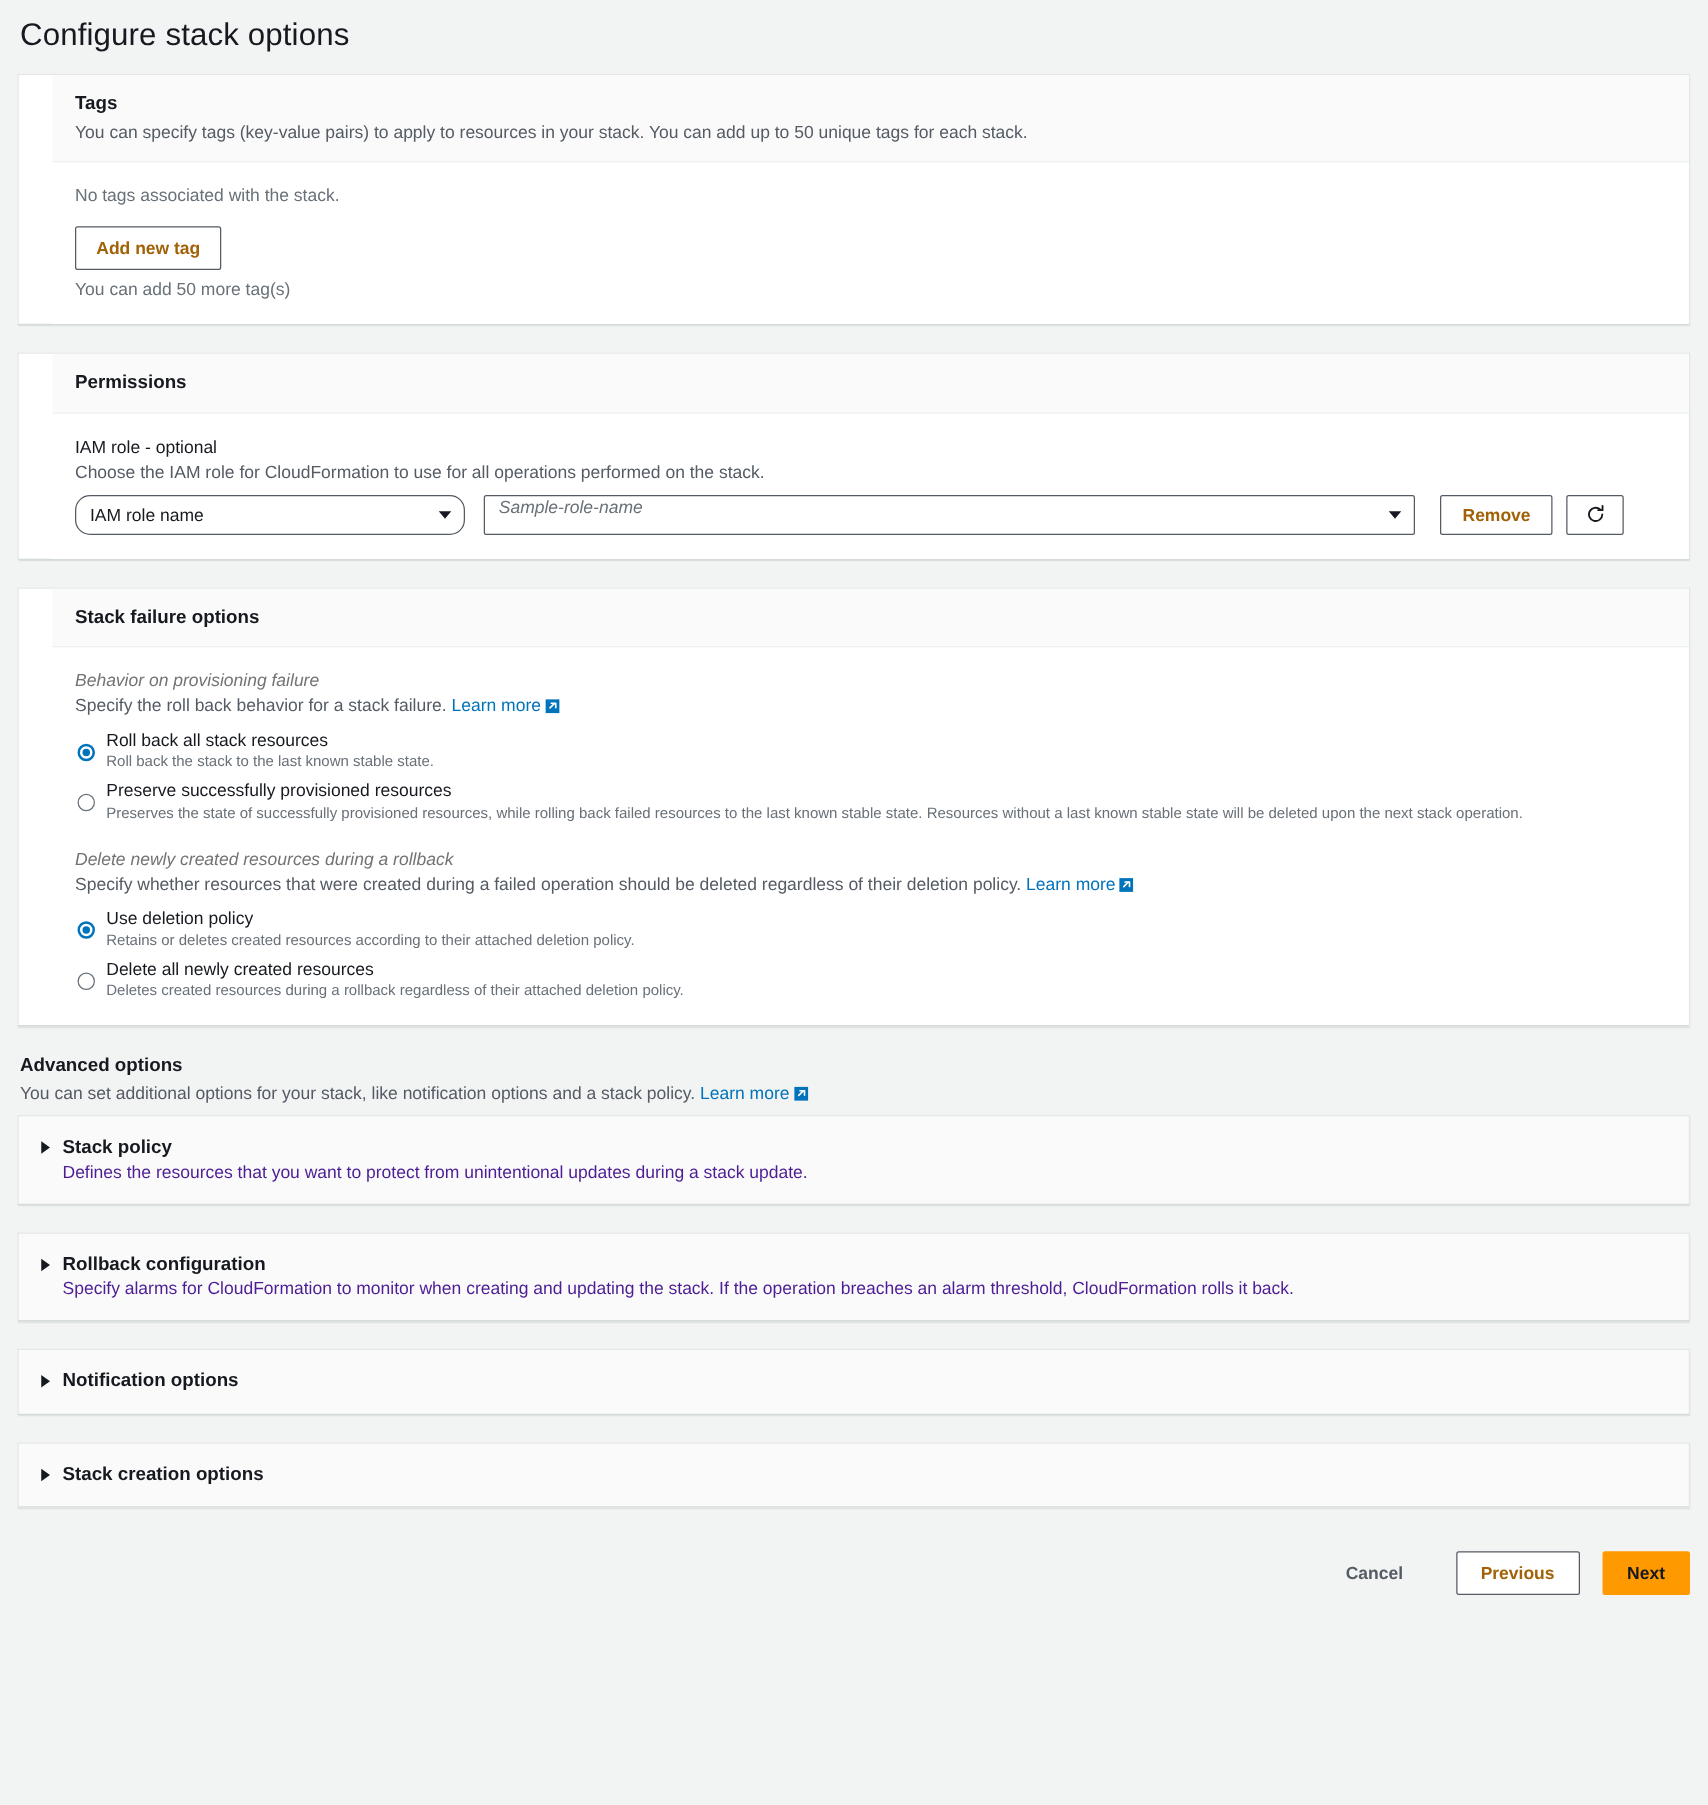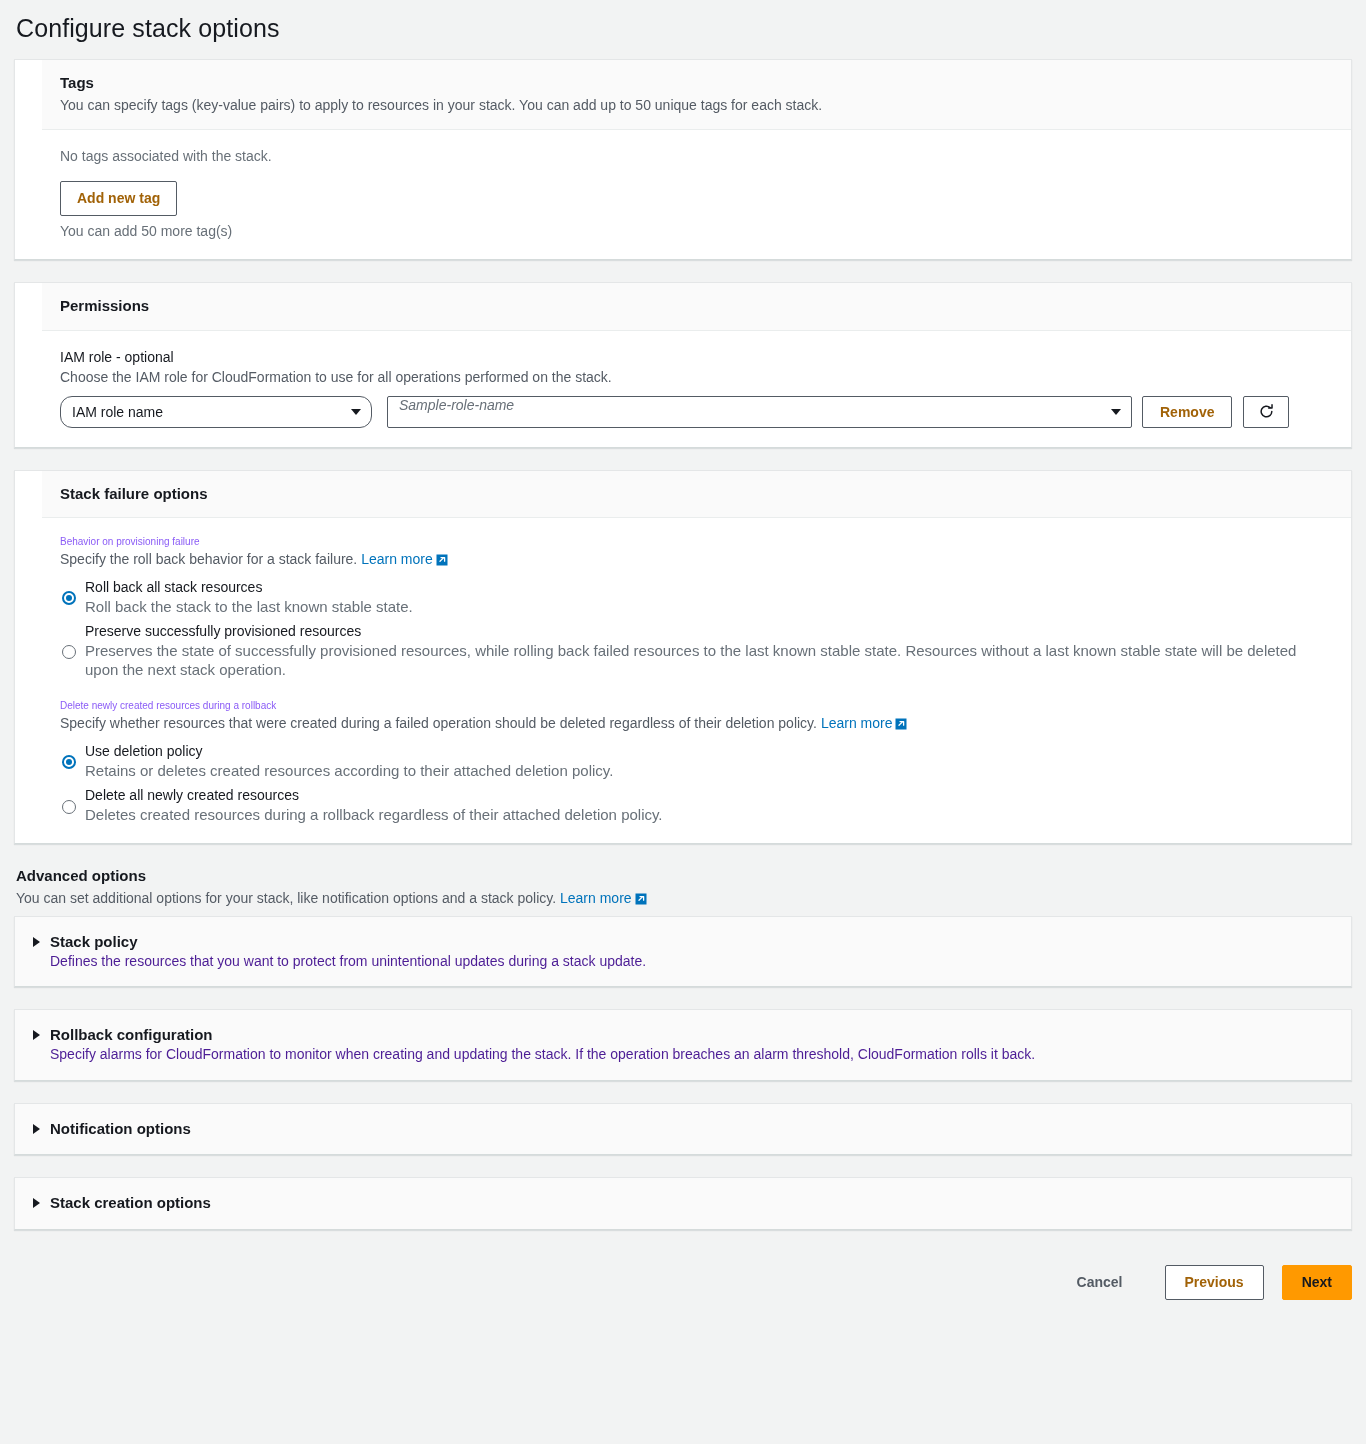--- a/index.html
+++ b/index.html
@@ -155,21 +155,21 @@
     display: flex;
     align-items: flex-start;
     padding: 0 28px 0 11px;
     font-size: 14px;
     font-style: italic;
     color: #687078;
     cursor: text;
     flex: none;
   }
   .btn-remove {
-    margin-left: 10px;
+    margin-left: 20px;
     height: 32px;
     padding: 0 17px;
     display: flex;
     align-items: center;
     justify-content: center;
     flex: none;
   }
   .btn-refresh {
     margin-left: 11px;
     height: 32px;
@@ -179,24 +179,25 @@
     justify-content: center;
     padding: 0;
     flex: none;
   }
   .btn-refresh svg { display: block; }
 
   
   .group { margin-bottom: 0; }
   .group + .group { margin-top: 20px; }
   .group-label {
-    font-size: 10px;
-    color: #8b5cf6;
+    font-size: 14px;
+    color: #737373;
     line-height: 1.35;
     margin: 0;
+    font-style: italic;
   }
   .group-desc {
     font-size: 14px;
     color: #545b64;
     line-height: 1.4;
     margin: 1px 0 5px 0;
   }
   .radio-item {
     display: flex;
     align-items: center;
@@ -227,21 +228,21 @@
     background: #0073bb;
   }
   .radio-texts { flex: 1 1 auto; min-width: 0; }
   .radio-label {
     font-size: 14px;
     color: #16191f;
     line-height: 1.3;
     cursor: pointer;
   }
   .radio-desc {
-    font-size: 15px;
+    font-size: 12px;
     color: #687078;
     line-height: 1.28;
     margin-top: 1px;
     max-width: 1290px;
   }
 
   
   .lnk {
     color: #0073bb;
     text-decoration: none;

